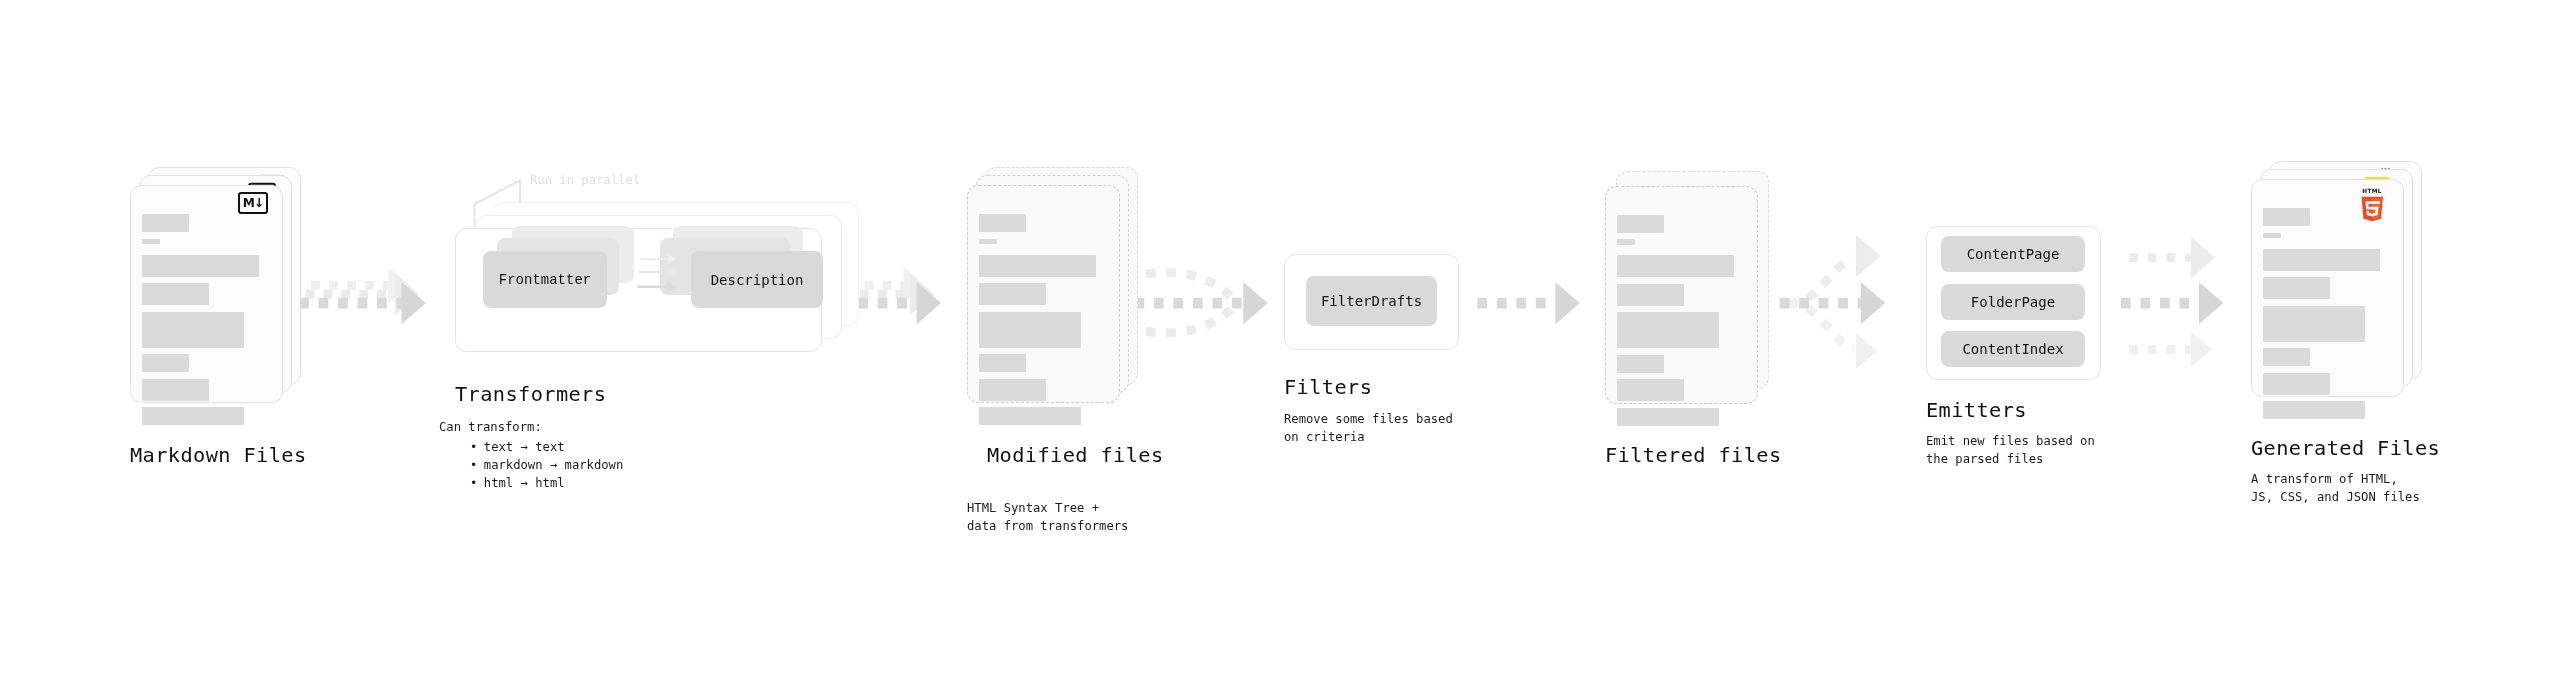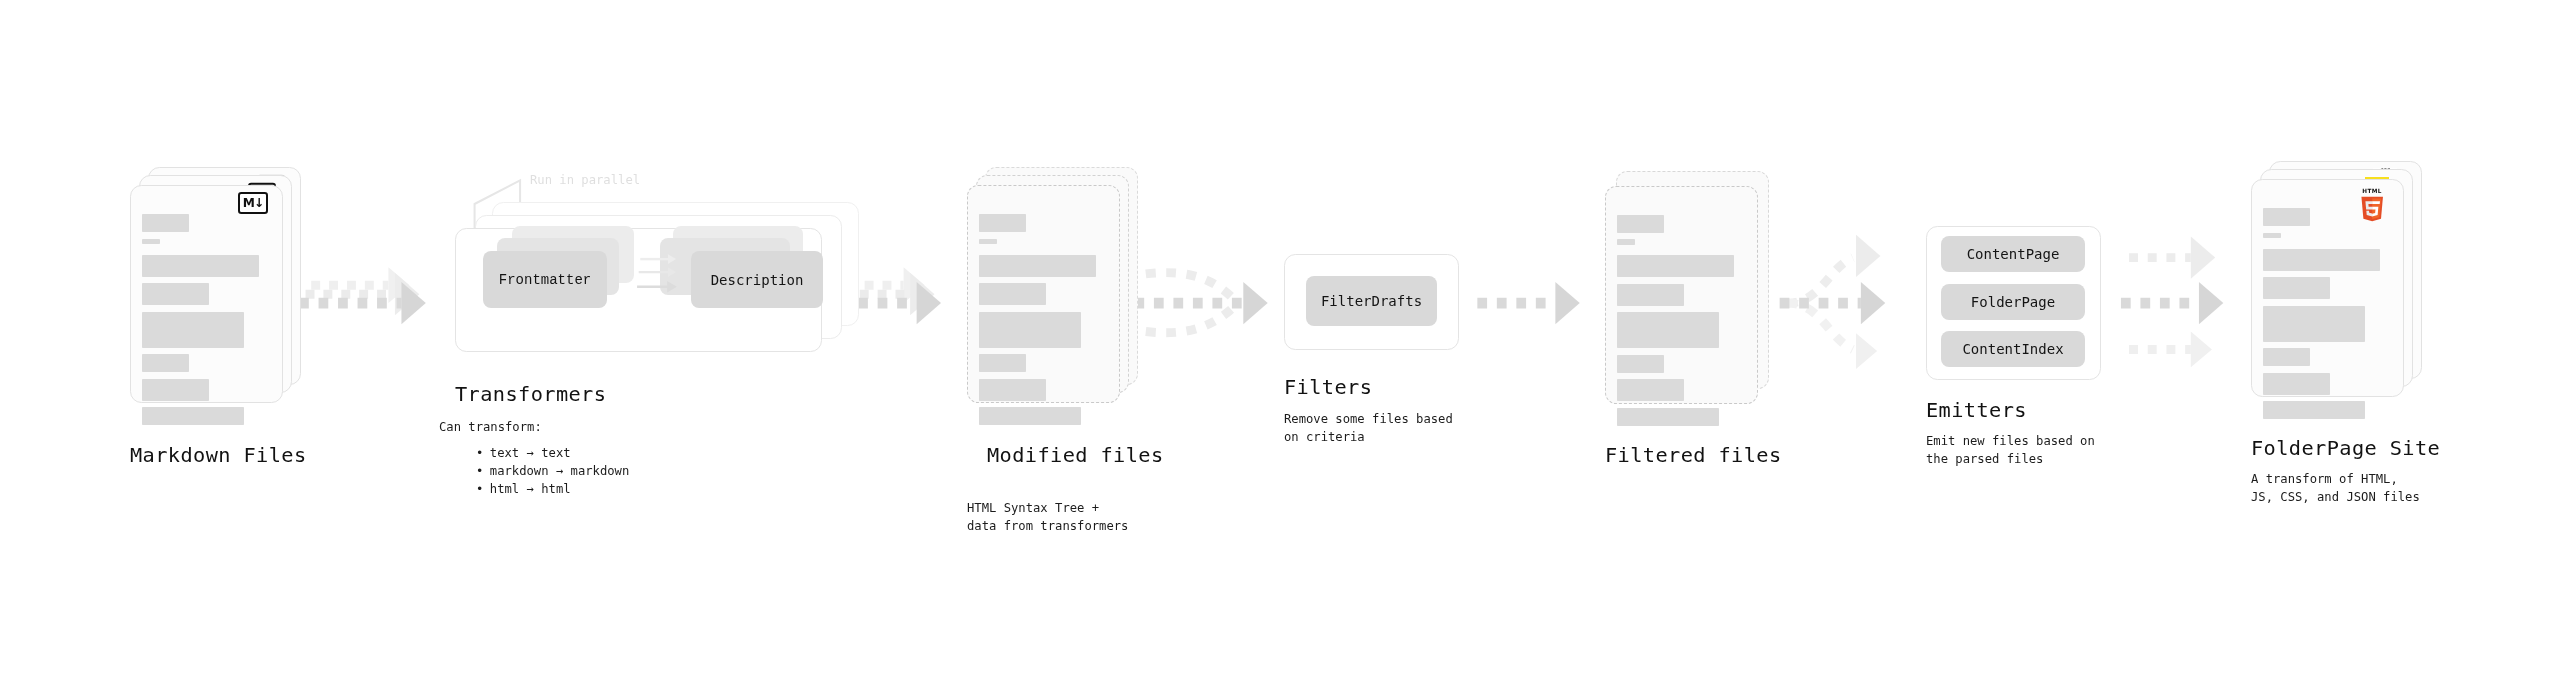--- a/index.html
+++ b/index.html
@@ -147,21 +147,21 @@
     color: #1c1c1c;
     white-space: pre-line;
   }
   .bullets {
     position: absolute;
     font-size: 12.2px;
     line-height: 18px;
     color: #1c1c1c;
   }
   .bullets ul {
-    margin: 8px;
+    margin: 2px;
     padding-left: 13px;
     list-style: none;
   }
   .bullets li::before {
     content: "\2022";
     margin-right: 6.5px;
   }
   .parallel-label {
     position: absolute;
     font-size: 12.2px;
@@ -374,16 +374,16 @@
   <div class="badge html5-badge" style="left:107px; top:27px; z-index:6;">
     <div class="html5-word">HTML</div>
     <svg class="html5-shield" viewBox="0 0 512 512">
       <path fill="#e44d26" d="M71 460L30 0h452l-41 460-185 52z"></path>
       <path fill="#f16529" d="M256 472l150-42 35-394H256z"></path>
       <path fill="#ebebeb" d="M256 208h-75l-5-58h80V94H114l1 15 14 156h127zm0 145l-63-17-4-45h-56l8 89 115 32z"></path>
       <path fill="#ffffff" d="M255 208v57h70l-7 74-63 17v59l115-32 1-10 13-148 2-17zm0-114v56h159l1-15 3-26 2-15z"></path>
     </svg>
   </div>
 </div>
-<div class="title" style="left:2251px; top:436px;">FolderPage Site</div>
+<div class="title" style="left:2251px; top:436px;">Generated Files</div>
 <div class="subtitle" style="left:2251px; top:470px;">A transform of HTML,
 JS, CSS, and JSON files</div>
 
 
 </body></html>

